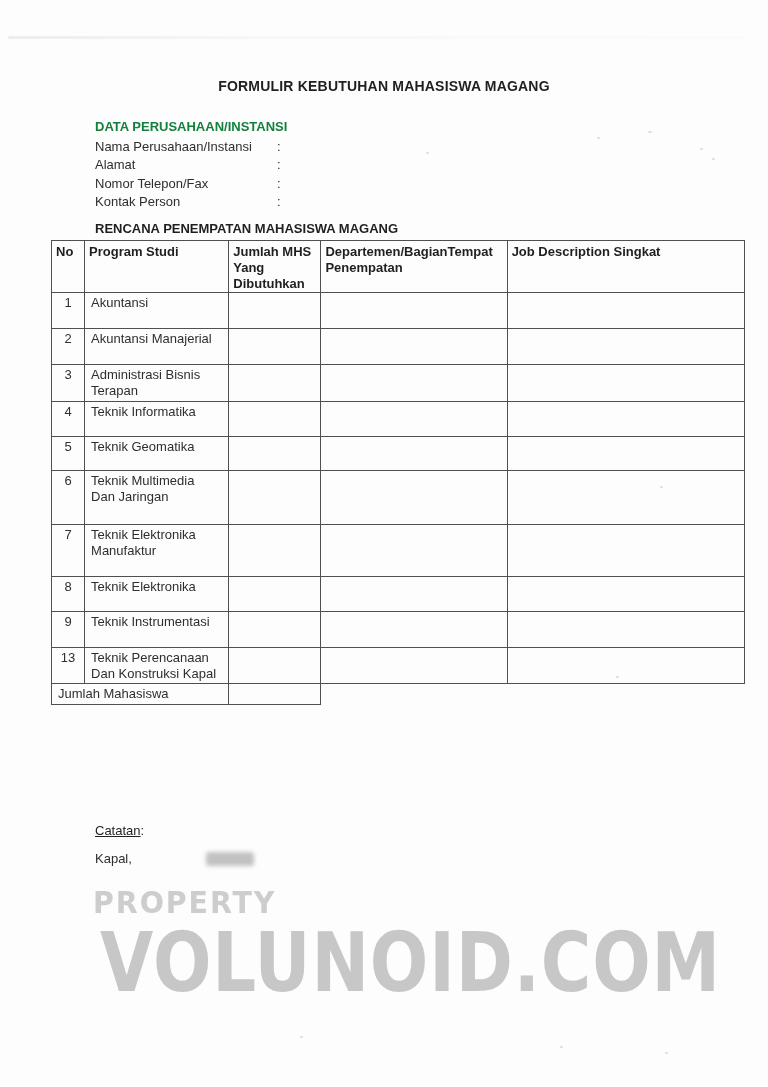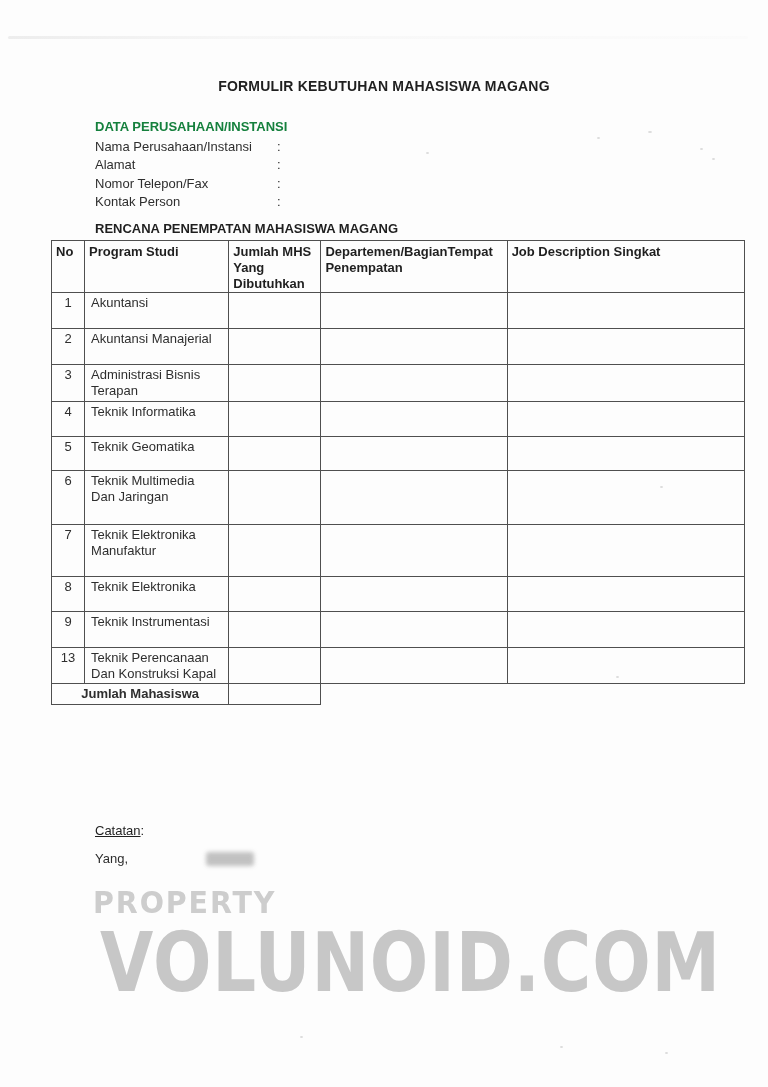--- a/index.html
+++ b/index.html
@@ -50,21 +50,21 @@
   .main-table th {
     font-size:13px; font-weight:bold; color:#1f1f1f; text-align:left;
     padding:3px 4px 0; line-height:1.22; white-space:pre-line;
   }
   .main-table td { font-size:13px; padding:2px 6px 0; line-height:1.28; }
   .c-no { text-align:center; }
   .c-prog { white-space:pre-line; }
   .h48{height:48px} .h36{height:36px} .h37{height:37px} .h35{height:35px}
   .h34{height:34px} .h54{height:54px} .h52{height:52px} .h21{height:21px}
   .w-no{width:33px} .w-prog{width:144px} .w-jml{width:92px} .w-dep{width:186px} .w-job{width:237px}
-  .footer-label { text-align:center;font-weight:bold; }
+  .footer-label { text-align:left; }
   .noborder { border:none !important; }
   
   .notes { position:absolute; left:95px; top:823px; font-size:13px; font-weight:normal; color:#1f1f1f; }
   .notes .u { text-decoration:underline; }
   .city-line { position:absolute; left:95px; top:851px; font-size:13px; }
   .redaction {
     position:absolute; left:206px; top:852px; width:48px; height:14px;
     background:#aeaeae; border-radius:3px; filter:blur(2px); opacity:0.75;
   }
   
@@ -213,17 +213,17 @@
         <td colspan="2" class="footer-label">Jumlah Mahasiswa</td>
         <td></td>
         <td class="noborder"></td>
         <td class="noborder"></td>
       </tr>
     </tbody>
   </table>
 
   <div class="notes"><span class="u">Catatan</span><span>:</span></div>
 
-  <div class="city-line">Yang,</div>
+  <div class="city-line">Kapal,</div>
   <div class="redaction"></div>
 
 
 </div>
 
 </body></html>

